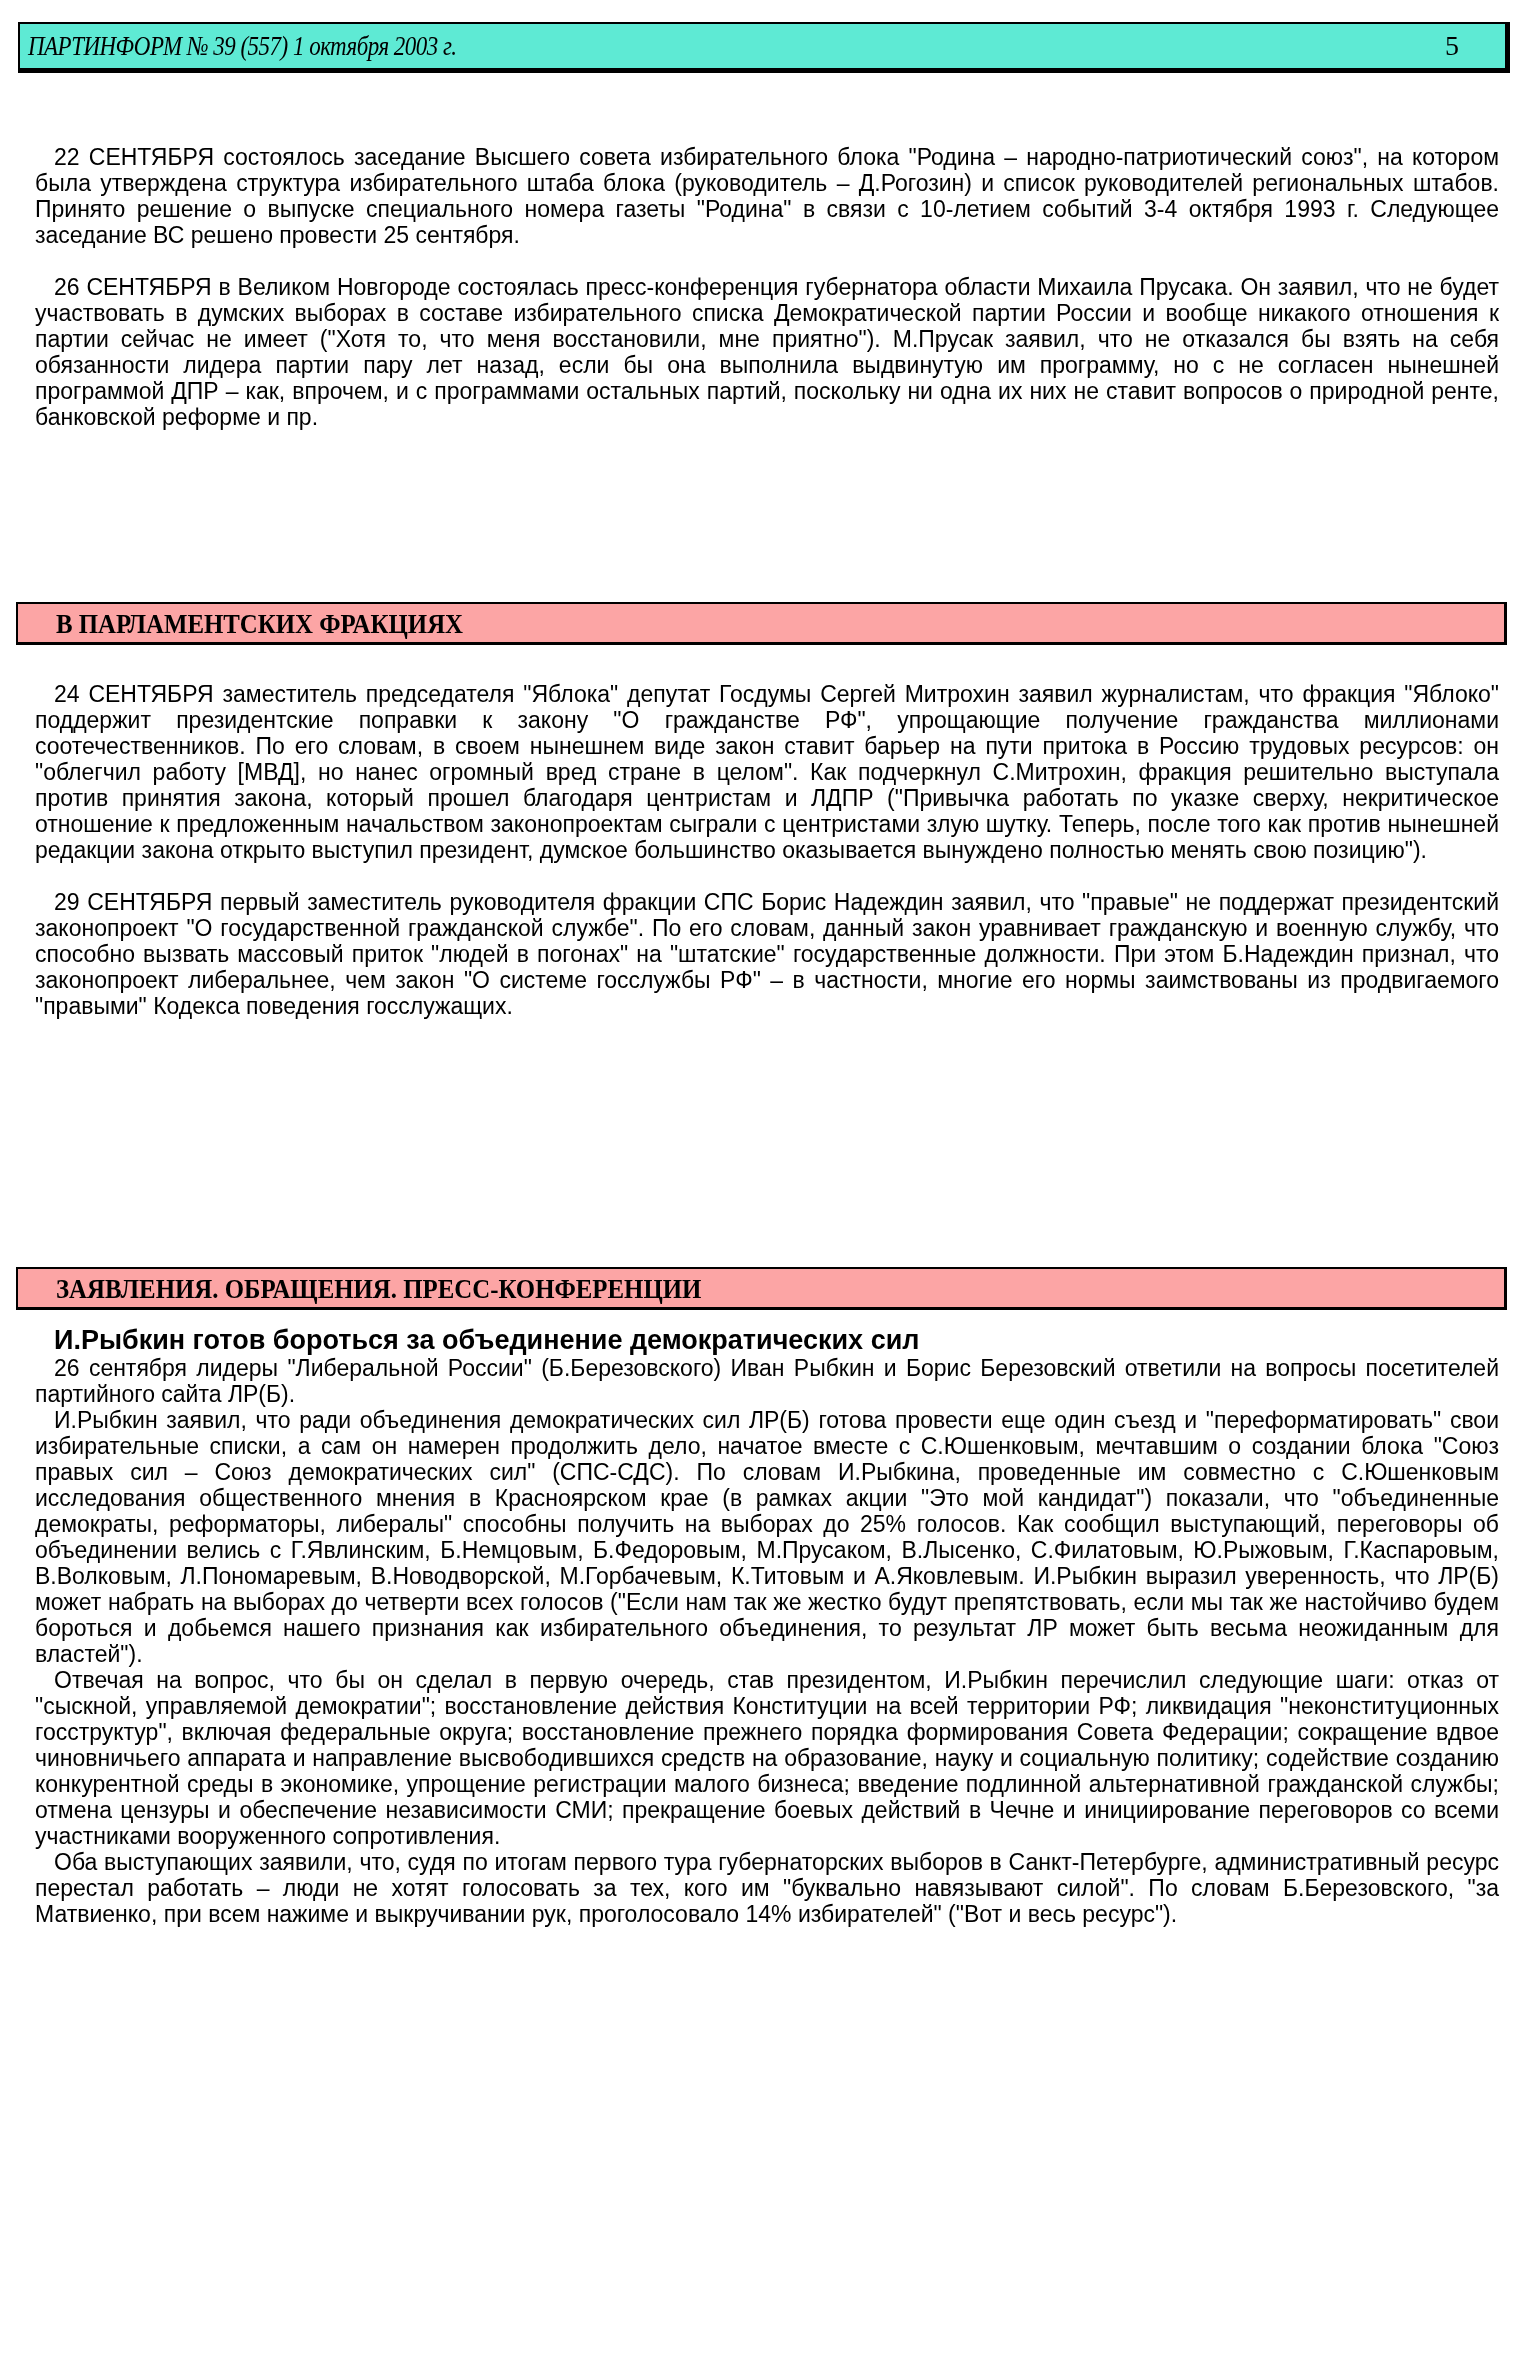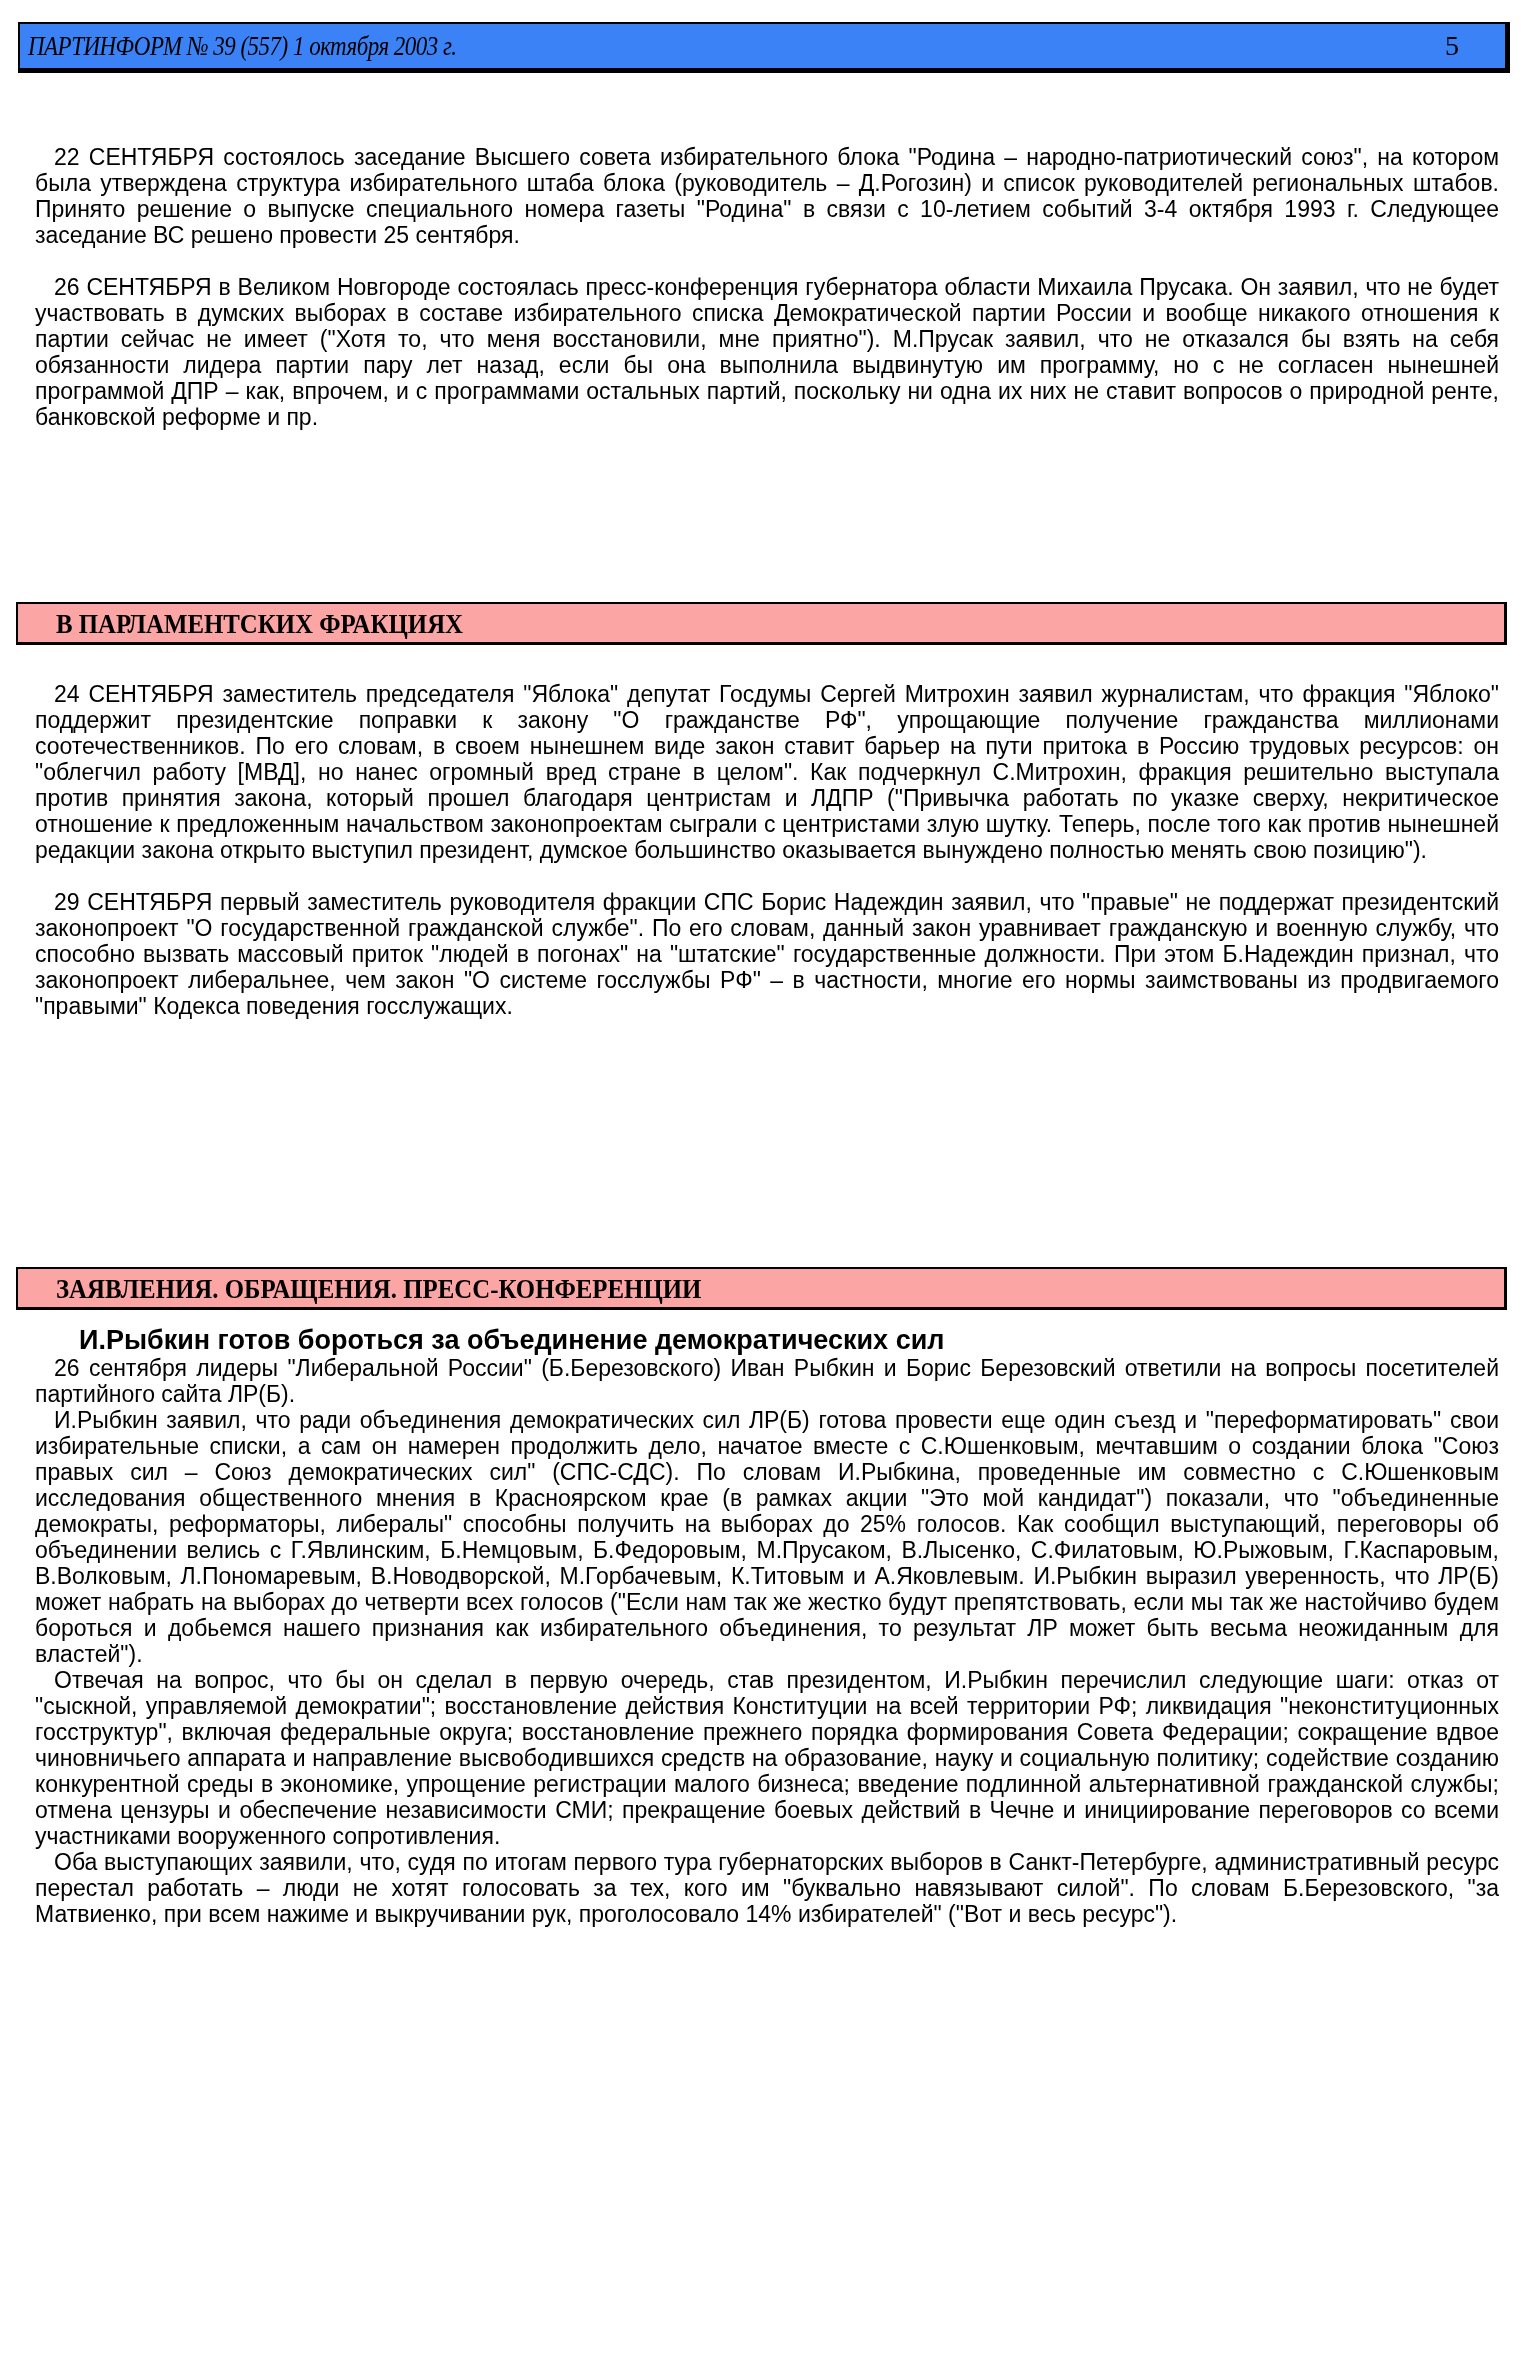--- a/index.html
+++ b/index.html
@@ -17,21 +17,21 @@
   .page-header {
     position: absolute;
     left: 18px;
     top: 22px;
     width: 1485px;
     height: 44px;
     border: 2.6px solid #000;
     border-right-width: 5.8px;
     border-bottom-width: 5.8px;
     box-sizing: content-box;
-    background: #3b82f6;
+    background: #5eead4;
   }
   .page-header .title {
     position: absolute;
     left: 7.7px;
     top: 3.8px;
     font-family: "Liberation Serif", "DejaVu Serif", serif;
     font-style: italic;
     font-size: 28px;
     line-height: 36px;
     letter-spacing: -0.6px;
@@ -86,21 +86,20 @@
   }
   .subhead {
     position: absolute;
     left: 54px;
     top: 1325px;
     font-family: "Liberation Sans", "DejaVu Sans", sans-serif;
     font-weight: bold;
     font-size: 27px;
     line-height: 31px;
     white-space: nowrap;
-    margin-left: 25px;
   }
   .article-text p {
     margin: 0;
     text-indent: 19px;
   }
 </style>
 </head>
 <body>
 
 <div class="page-header">

